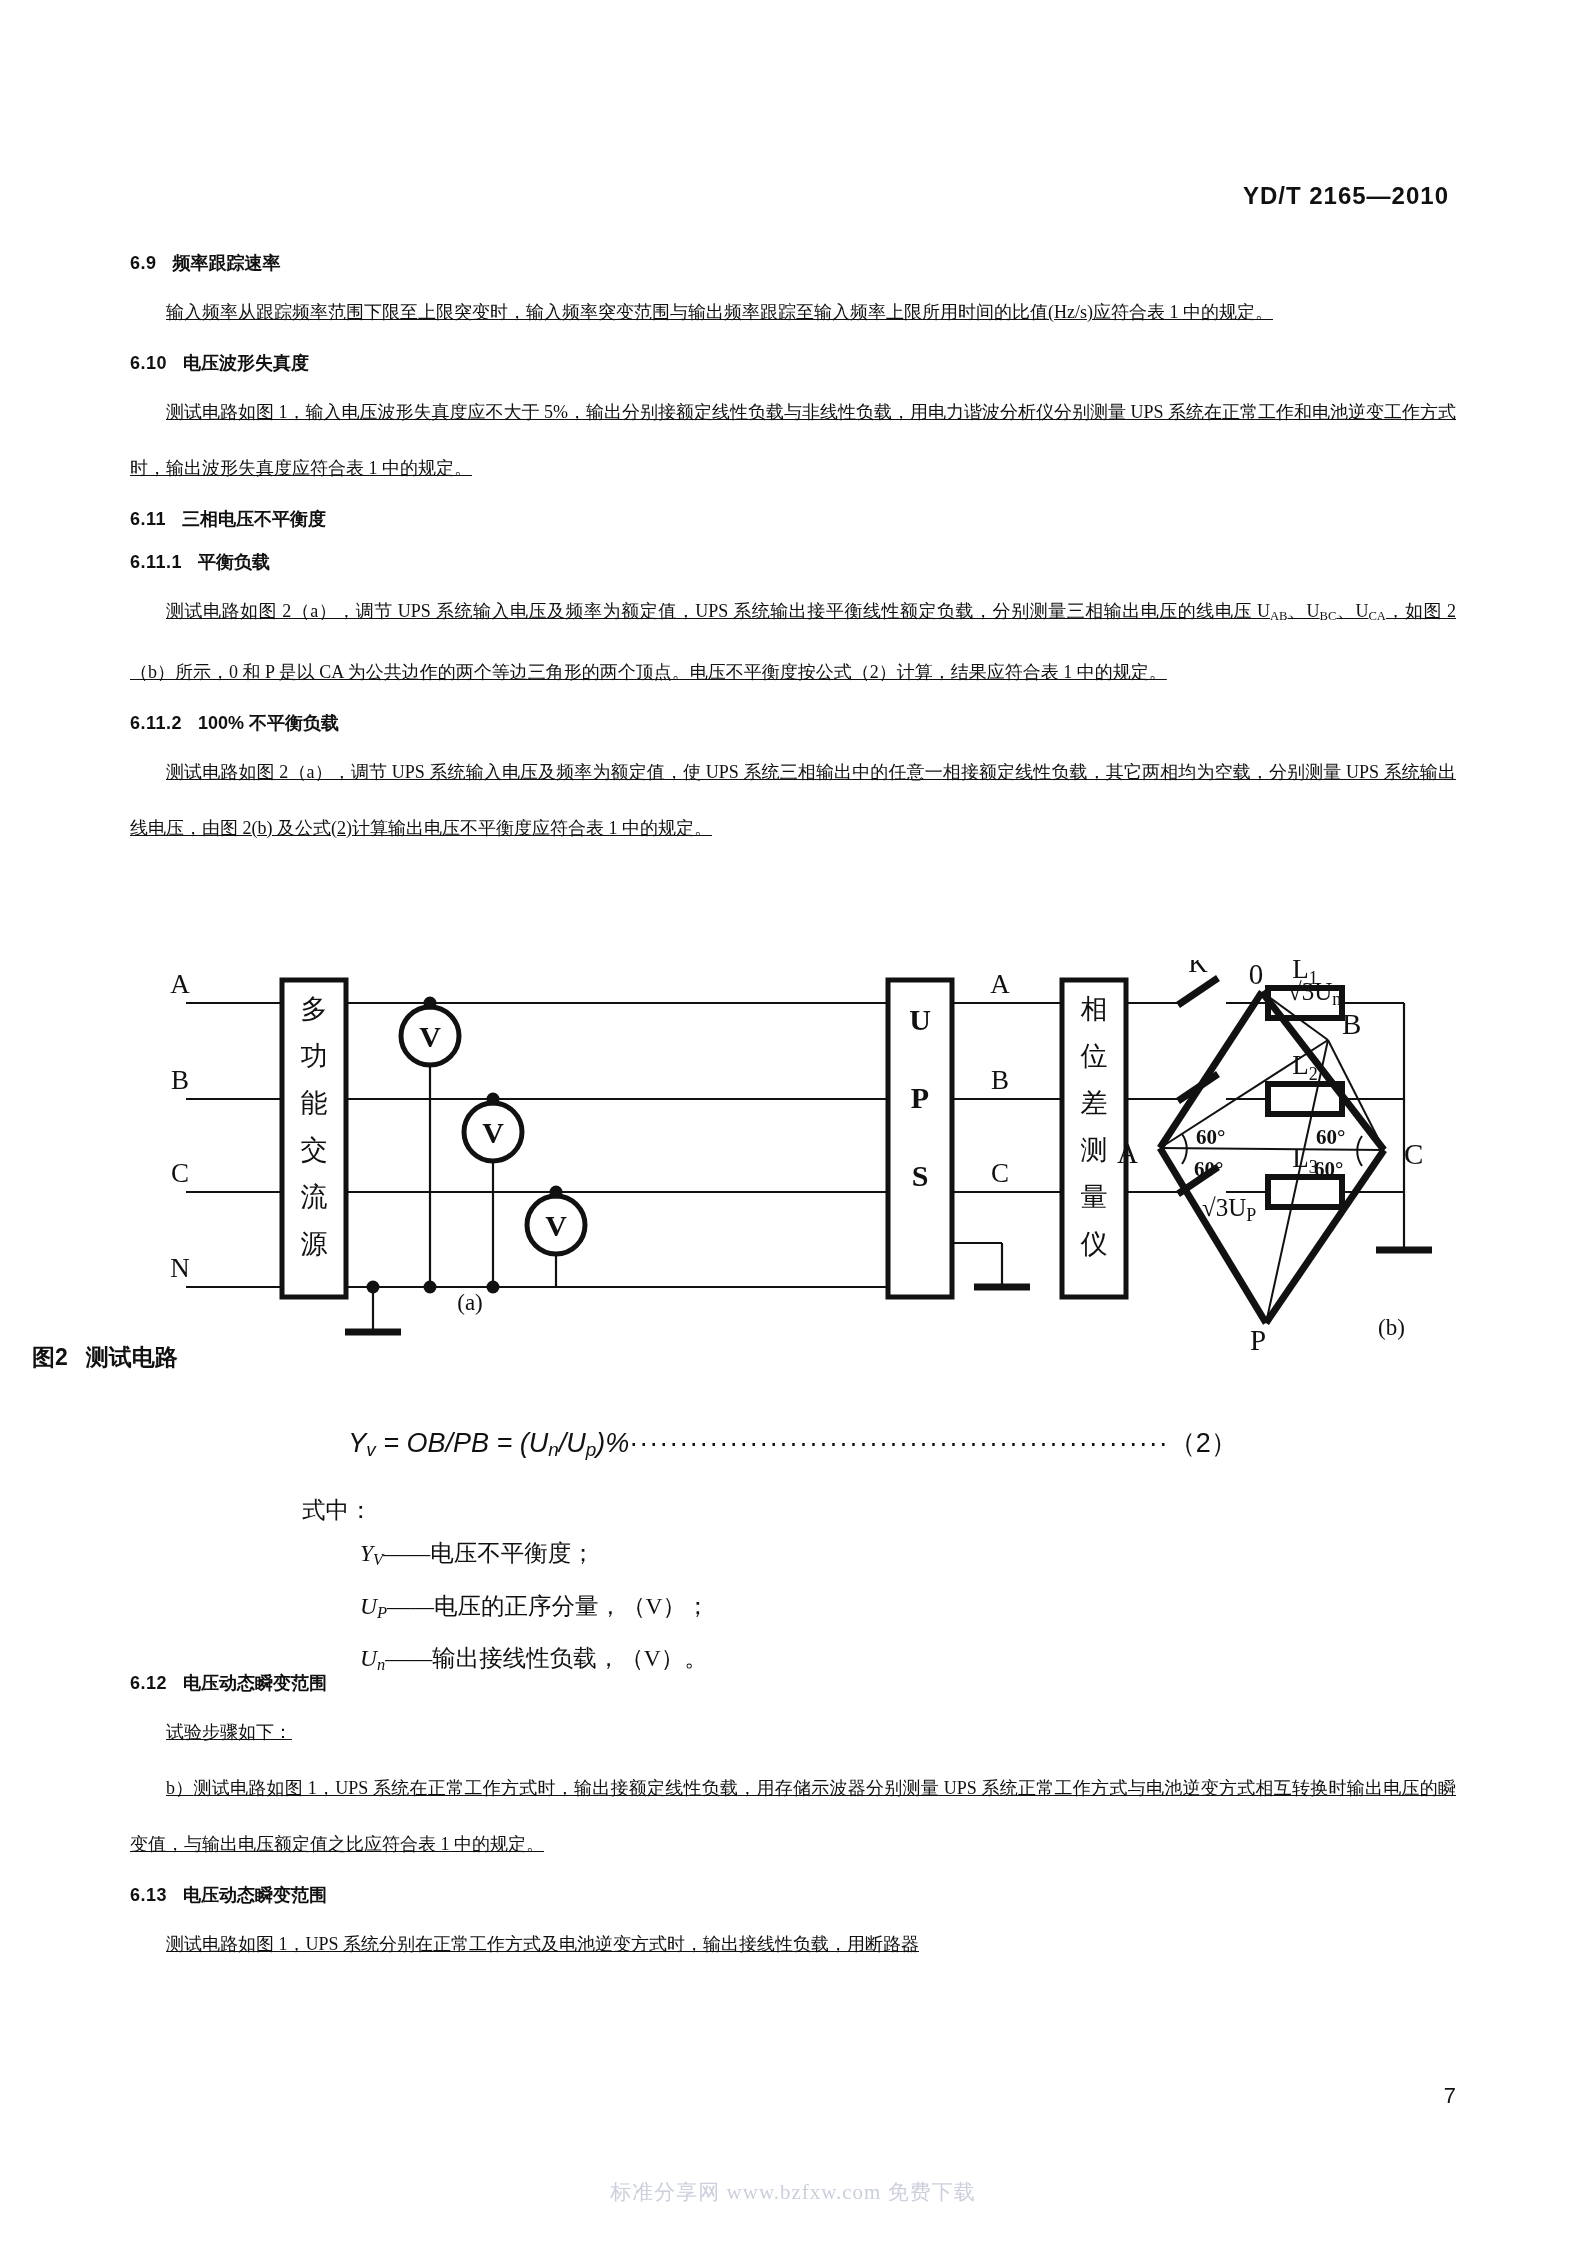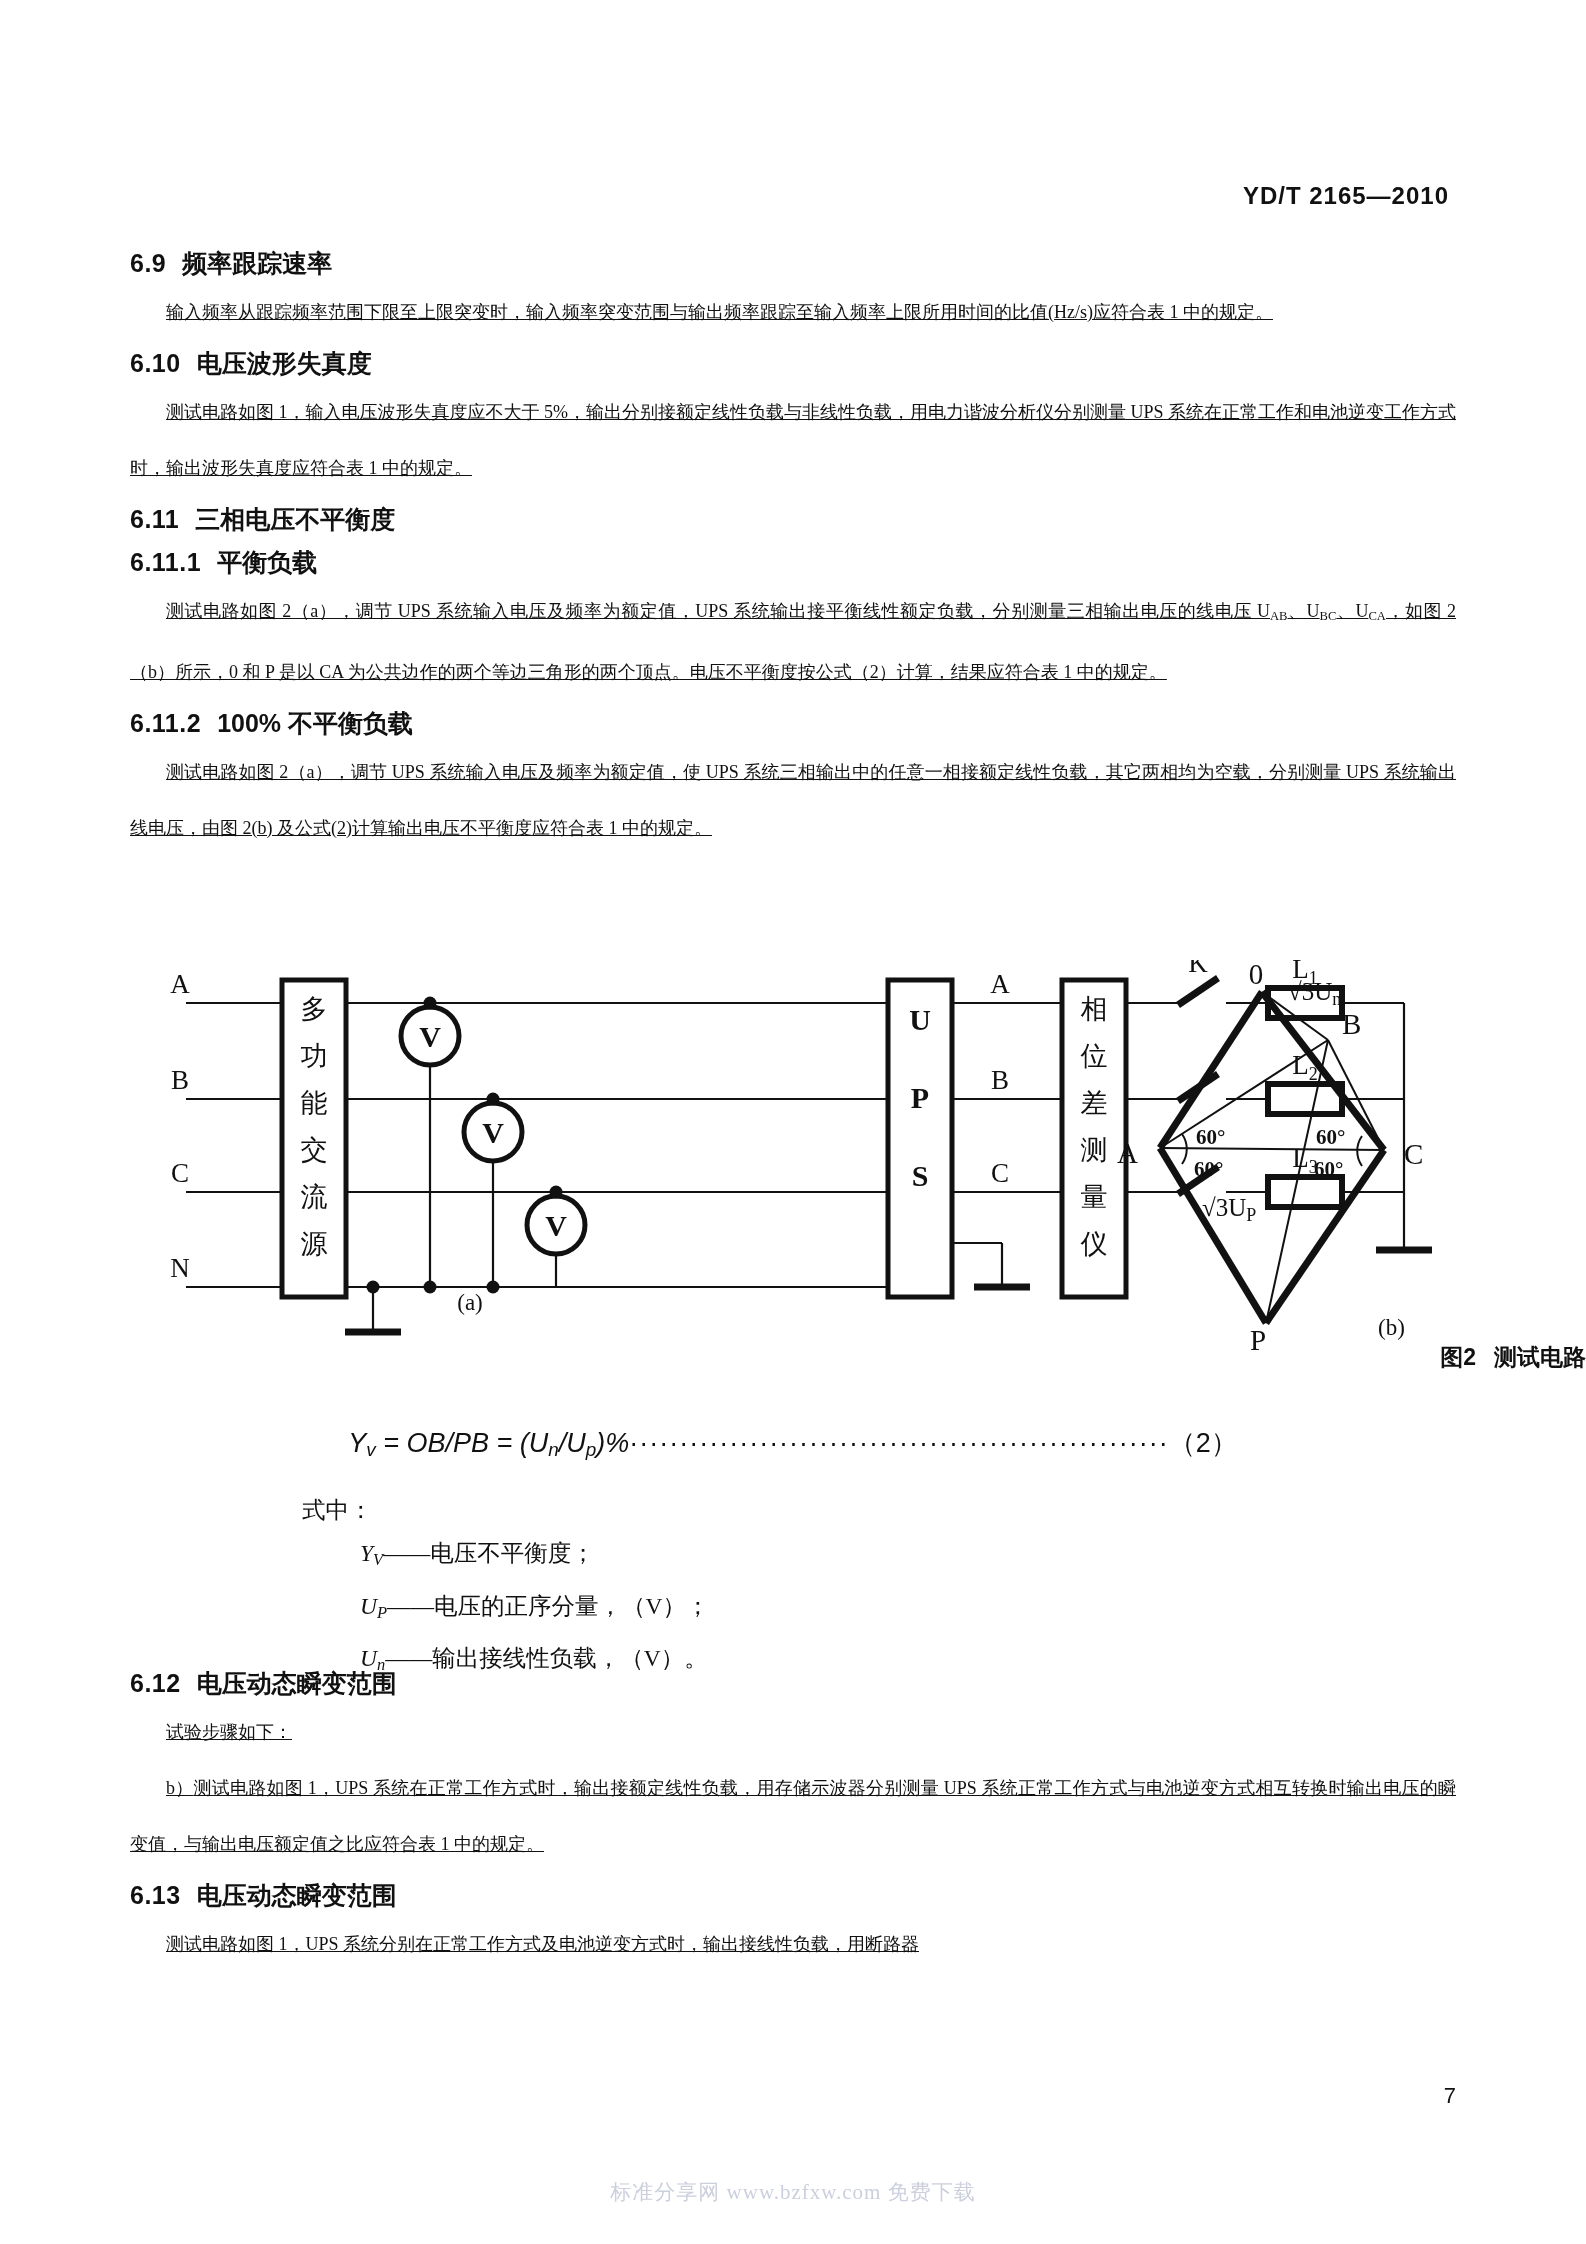--- a/index.html
+++ b/index.html
@@ -16,40 +16,40 @@
     position:absolute; right:137px; top:182px;
     font-family:"Liberation Sans","DejaVu Sans",sans-serif;
     font-weight:bold; font-size:24px; letter-spacing:1px;
     white-space:nowrap;
   }
 
   
   .body{position:absolute;left:130px;top:240px;width:1326px;}
   .h3{
     font-family:"Liberation Sans","DejaVu Sans",sans-serif;
-    font-weight:bold; font-size:25px; line-height:40px;
+    font-weight:bold; font-size:18px; line-height:40px;
     margin:3px 0 1px 0; white-space:nowrap;
   }
   .h3 .num{letter-spacing:0.5px;}
   .h3 .gap{display:inline-block;width:16px;}
   p.para{
     font-size:18px; line-height:56px; margin:0;
     text-align:justify; text-justify:inter-ideograph;
     text-indent:2em;
     text-decoration:underline;
   }
   .sub{font-size:0.70em;vertical-align:-0.22em;}
   .it{font-style:italic;}
 
   
   .figwrap{position:absolute;left:0;top:960px;width:1586px;height:430px;}
   .figcaption{
-    position:absolute; left:0; right:0; top:382px; text-align:right;
+    position:absolute; left:0; right:0; top:382px; text-align:left;
     font-family:"Liberation Sans","DejaVu Sans",sans-serif;
-    font-weight:bold; font-size:23px;
+    font-weight:bold; font-size:23px;padding-left:32px;
   }
   .figcaption .sp{display:inline-block;width:18px;}
   .sublabel-a{
     position:absolute; left:400px; top:330px; width:140px; text-align:center;
     font-size:23px;
   }
   .sublabel-b{
     position:absolute; left:1378px; top:355px; width:80px; text-align:left;
     font-size:23px;
   }

